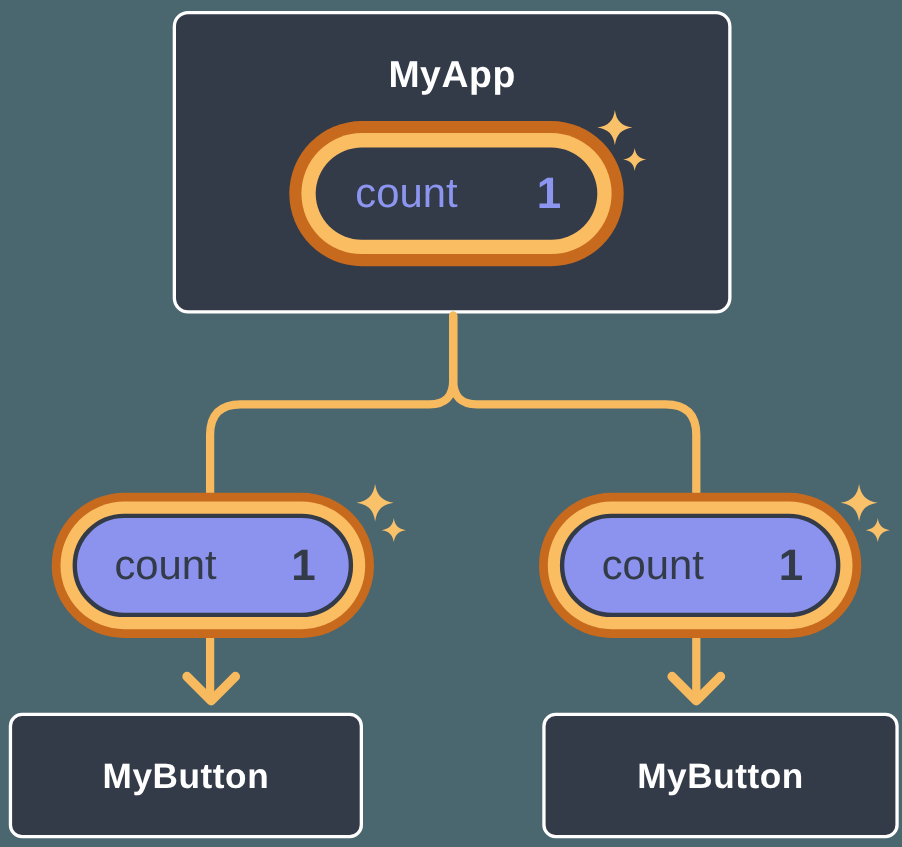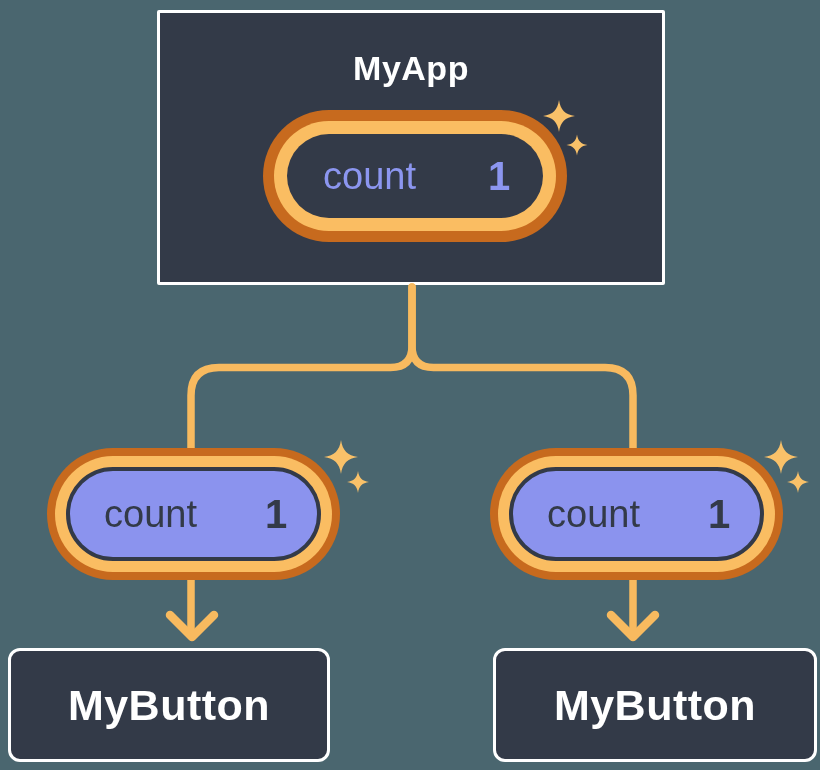--- a/index.html
+++ b/index.html
@@ -12,39 +12,39 @@
     background: var(--background, #4a666f);
     overflow: hidden;
   }
 
   
   .node-card {
     position: absolute;
     box-sizing: border-box;
     background: var(--card-background, #333a48);
     border: 3px solid var(--card-border, #ffffff);
-    border-radius: 2px;
+    border-radius: 14px;
     z-index: 0;
   }
   .card-root   { left: 157px; top: 10px;  width: 508px; height: 275px; }
   .card-child-left  { left: 8px;   top: 648px; width: 322px; height: 114px; border-radius: 12px; }
   .card-child-right { left: 493px; top: 648px; width: 324px; height: 114px; border-radius: 12px; }
 
   .node-title {
     position: absolute;
     left: 0; right: 0;
     text-align: center;
     color: var(--title-text, #ffffff);
     letter-spacing: 0.5px;
   }
   .title-root { top: 36px; font-size: 34px; font-weight: 600; }
   .title-child {
     top: 0; bottom: 0;
     display: flex; align-items: center; justify-content: center;
-    font-size: 43px; font-weight: 600;
+    font-size: 32px; font-weight: 600;
   }
 
   
   .svg-layer { position: absolute; left: 0; top: 0; z-index: 1; pointer-events: none; }
   .svg-sparkles { z-index: 3; }
   .connector {
     fill: none;
     stroke: var(--connector, #f8ba5f);
     stroke-width: 7.5;
     stroke-linecap: round;

